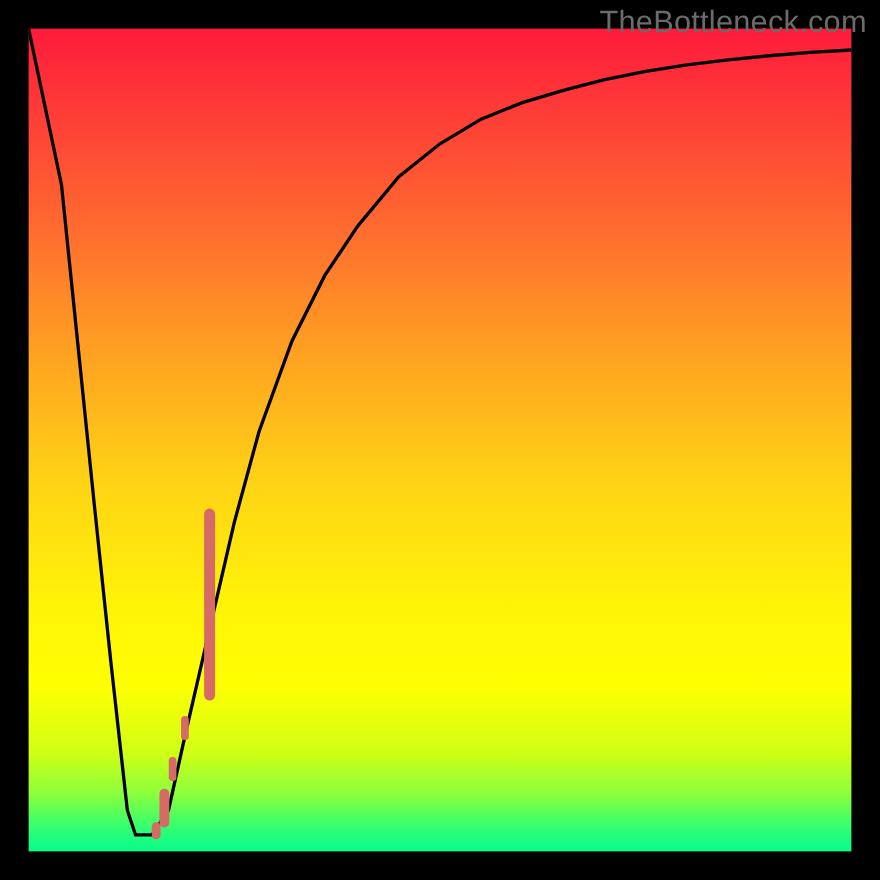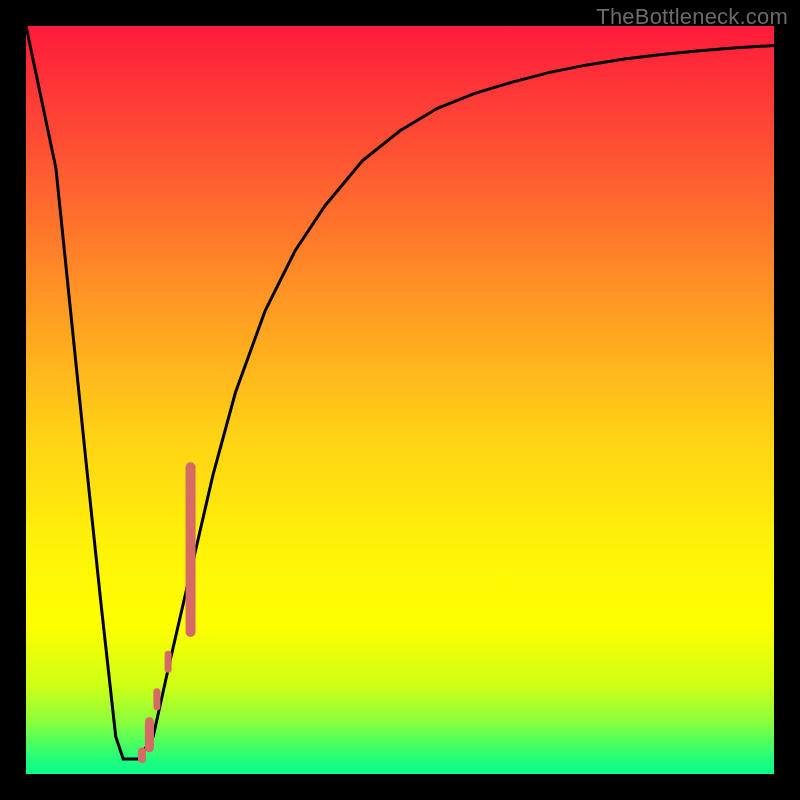--- a/index.html
+++ b/index.html
@@ -42,21 +42,21 @@
     left: 0;
     top: 0;
     width: 748px;
     height: 748px;
   }
   .attribution {
     position: absolute;
     top: 4px;
     right: 12px;
     color: #6b6b6b;
-    font-size: 22px;
+    font-size: 28px;
     font-weight: 400;
     letter-spacing: 0.2px;
   }
 </style>
 </head>
 <body>
 
 <div class="frame">
   <div class="plot-area">
     <svg class="curve-svg" viewBox="0 0 748 748" preserveAspectRatio="none">

